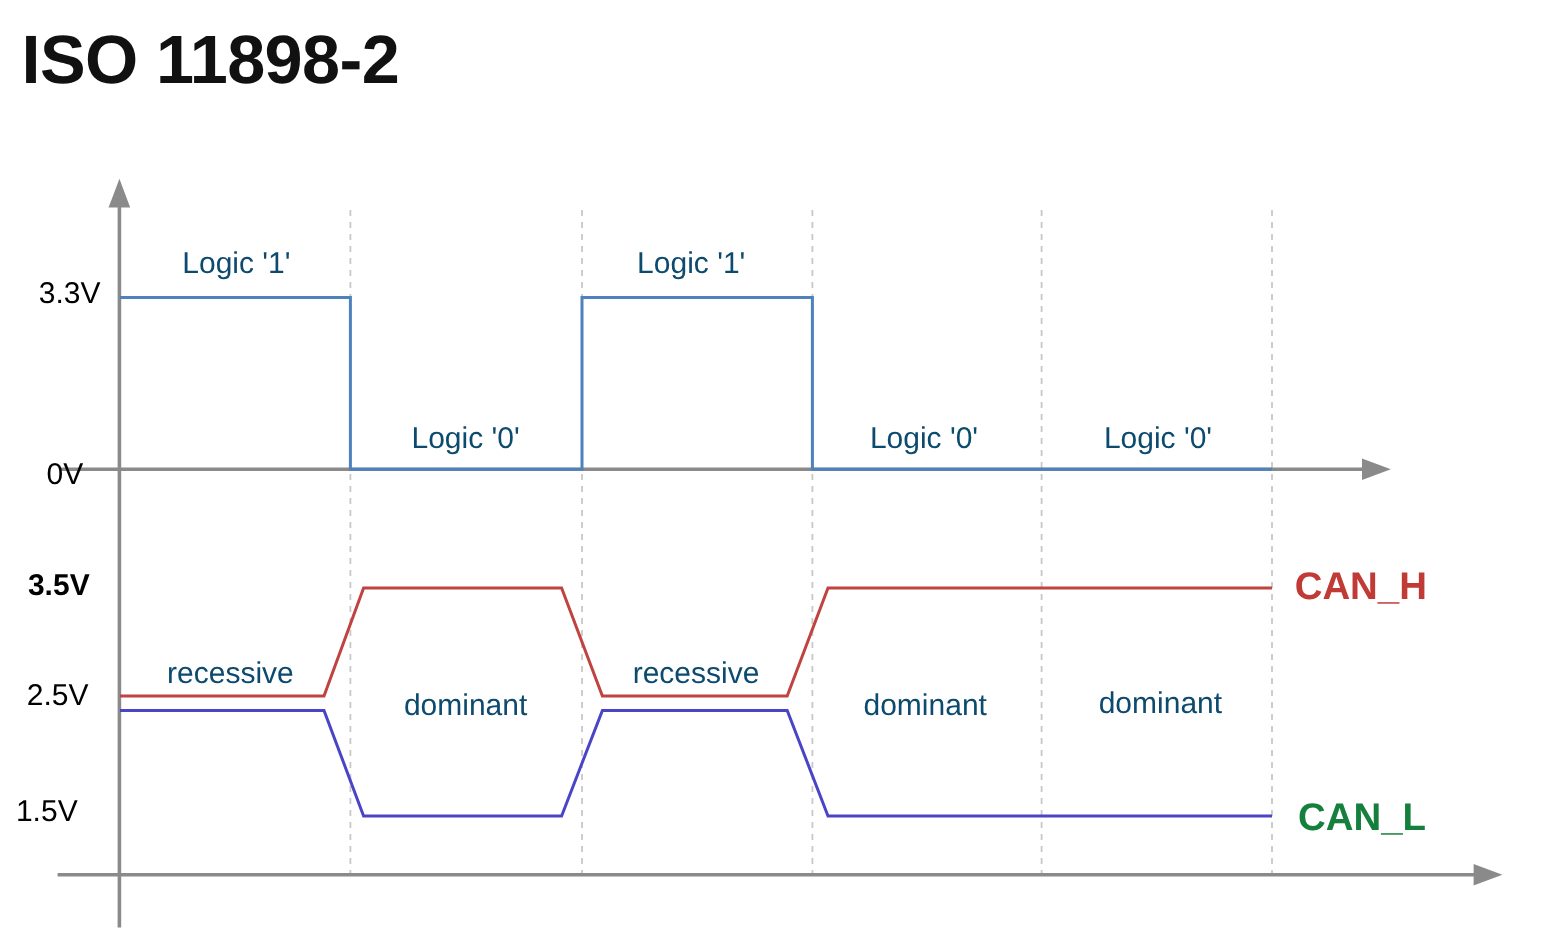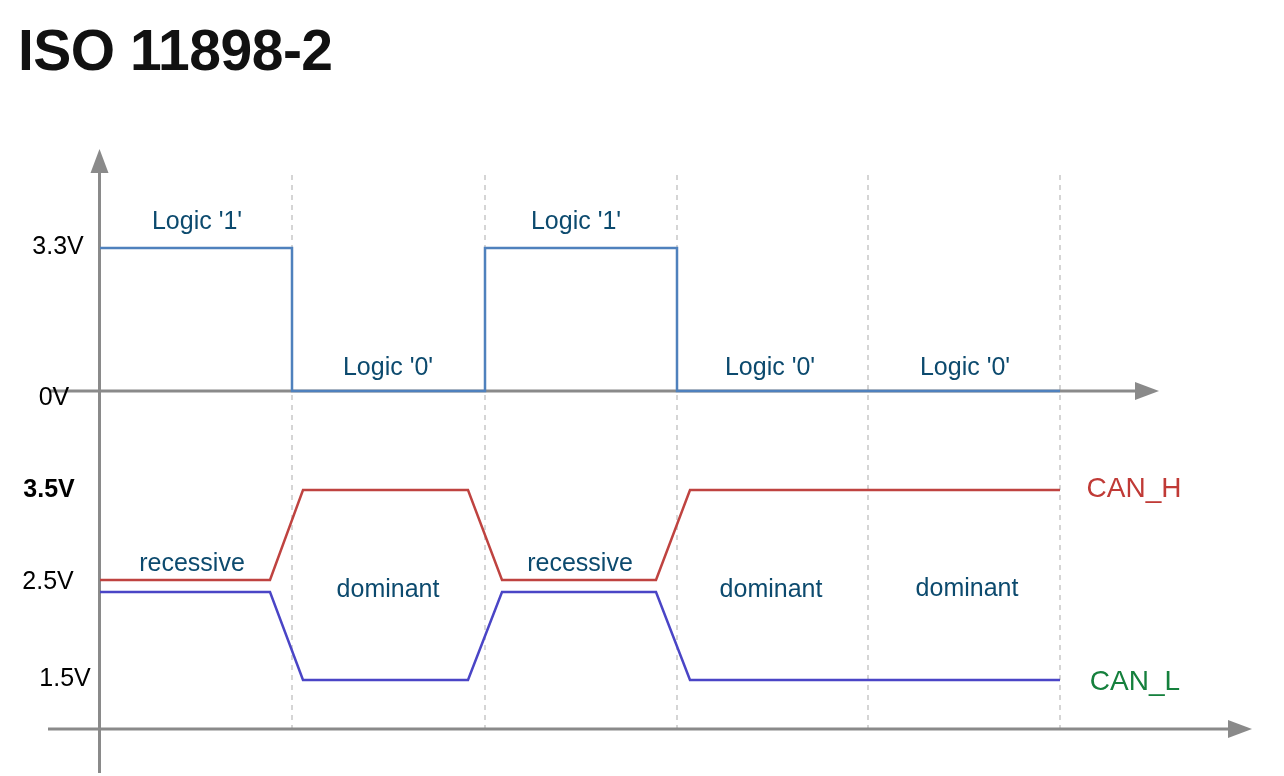--- a/index.html
+++ b/index.html
@@ -22,21 +22,21 @@
   .title{
     position:absolute;
     left:18px;top:22px;
     transform:none;
     font-size:57px;
     font-weight:bold;
     color:#111111;
     letter-spacing:-0.5px;
   }
   .axis-lbl{color:#000000;}
-  .sig-lbl{font-size:28px;}
+  .sig-lbl{font-size:32px;font-weight:bold;}
   .canh{color:#c03a36;}
   .canl{color:#15803d;}
 </style>
 </head>
 <body>
 
 <div id="page">
 
   <svg id="diagram-svg" width="1284" height="776" viewBox="0 0 1284 776">
 
@@ -76,21 +76,21 @@
   <div class="lbl axis-lbl" style="left:54px;top:368px;margin-top:28px;">0V</div>
 
   <div class="lbl" style="left:197px;top:220px;">Logic '1'</div>
   <div class="lbl" style="left:388px;top:366px;">Logic '0'</div>
   <div class="lbl" style="left:576px;top:220px;">Logic '1'</div>
   <div class="lbl" style="left:770px;top:366px;">Logic '0'</div>
   <div class="lbl" style="left:965px;top:366px;">Logic '0'</div>
 
   <div class="lbl axis-lbl" style="left:49px;top:488px;font-weight:bold;">3.5V</div>
   <div class="lbl axis-lbl" style="left:48px;top:580px;">2.5V</div>
-  <div class="lbl axis-lbl" style="left:65px;top:677px;">1.5V</div>
+  <div class="lbl axis-lbl" style="left:39px;top:677px;">1.5V</div>
 
   <div class="lbl" style="left:192px;top:562px;">recessive</div>
   <div class="lbl" style="left:388px;top:588px;">dominant</div>
   <div class="lbl" style="left:580px;top:562px;">recessive</div>
   <div class="lbl" style="left:771px;top:588px;">dominant</div>
   <div class="lbl" style="left:967px;top:587px;">dominant</div>
 
   <div class="lbl sig-lbl canh" style="left:1134px;top:488px;">CAN_H</div>
   <div class="lbl sig-lbl canl" style="left:1135px;top:681px;">CAN_L</div>
 

